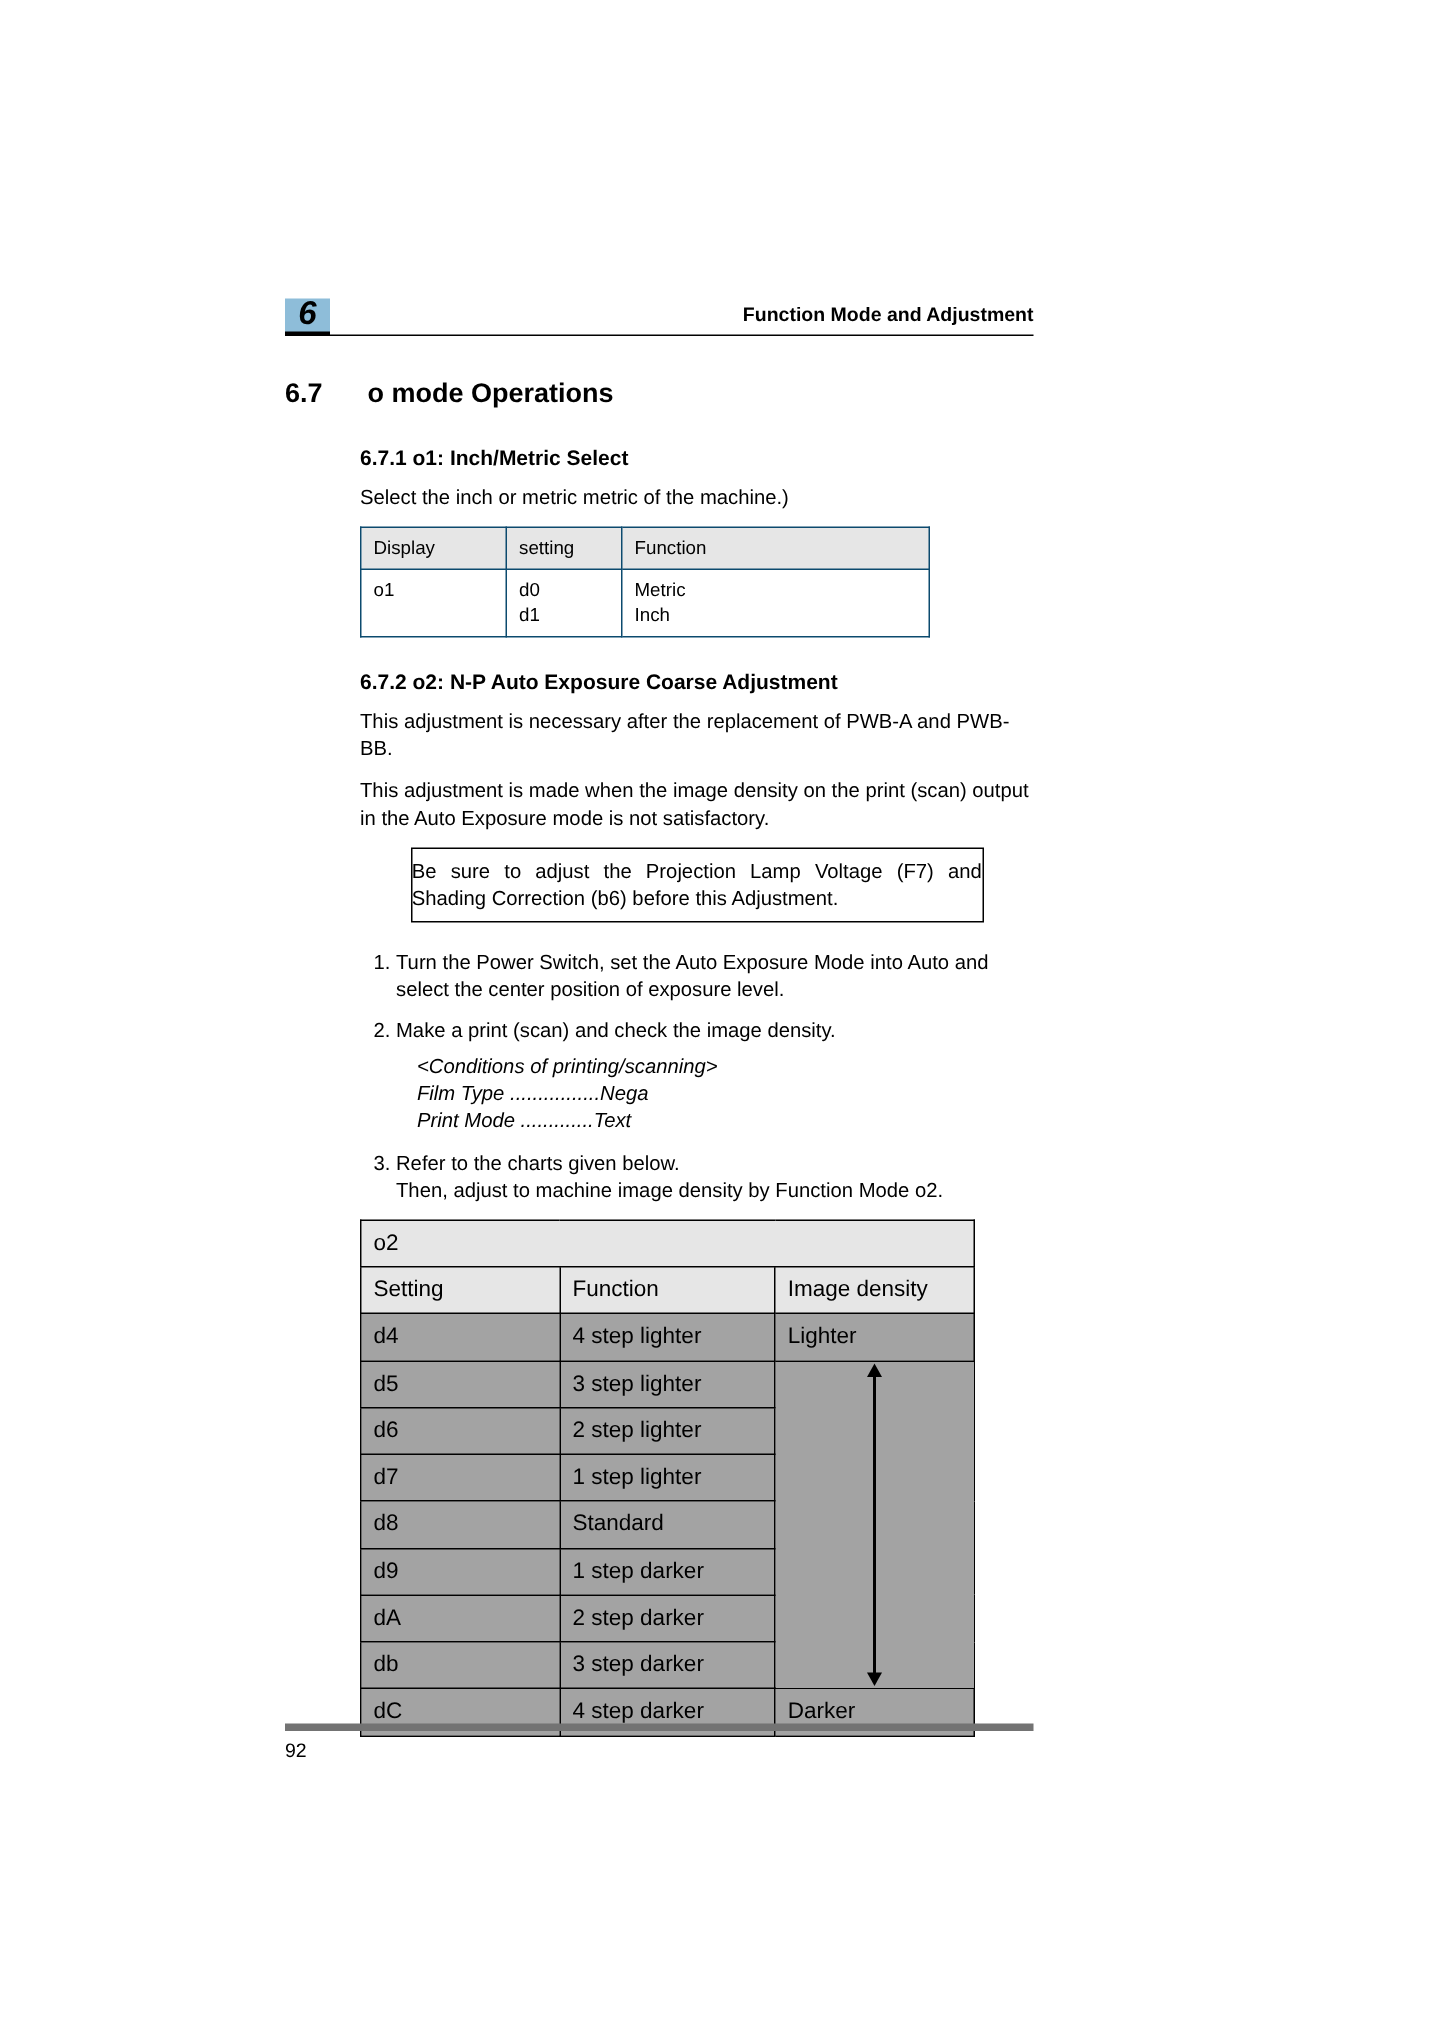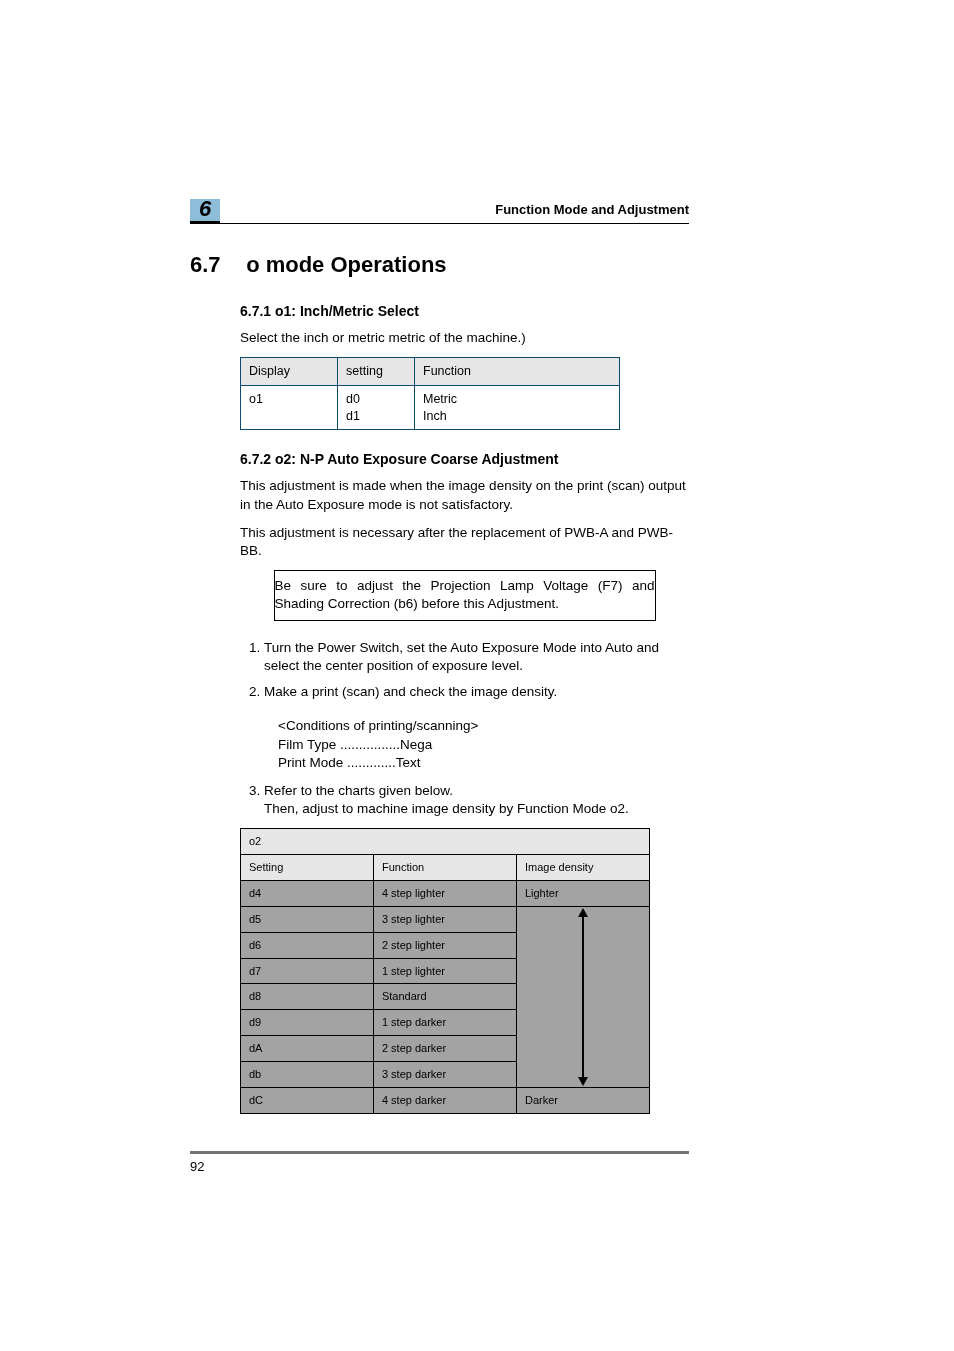--- a/index.html
+++ b/index.html
@@ -46,21 +46,21 @@
   }
   .running-title {
     position: absolute;
     right: 0;
     bottom: 4px;
     font-size: 13px;
     font-weight: bold;
   }
   .section-title {
     font-weight: bold;
-    font-size: 22px;
+    font-size: 18px;
     margin-bottom: 22px;
   }
   .section-num {
     display: inline-block;
     width: 50px;
   }
   .indent {
     margin-left: 50px;
   }
   .subheading {
@@ -105,21 +105,21 @@
   ol.steps li {
     margin-bottom: 8px;
   }
   .step-sub {
     margin-left: 24px;
     font-size: 13.5px;
     margin-bottom: 10px;
   }
   table.o2 {
     border-collapse: collapse;
-    font-size: 11px;
+    font-size: 15px;
     margin-top: 6px;
     width: 410px;
   }
   table.o2 th, table.o2 td {
     border: 1px solid #000;
     padding: 5px 8px;
     text-align: left;
     font-weight: normal;
     background: #a3a3a3;
   }
@@ -168,21 +168,21 @@
     width: 0; height: 0;
     border-left: 5px solid transparent;
     border-right: 5px solid transparent;
     border-top: 9px solid #000;
   }
   .footer {
     position: absolute;
     left: 190px;
     right: 265px;
     bottom: 175px;
-    border-top: 3px solid #737373;
+    border-top: 5px solid #737373;
     padding-top: 4px;
     font-size: 13px;
   }
 </style>
 </head>
 <body>
 
 <div class="page">
 
   <div class="header-line">
@@ -217,30 +217,30 @@
         </td>
         <td>
           <span>Metric</span><br>
           <span>Inch</span>
         </td>
       </tr>
     </tbody>
       </table>
 
     <div class="subheading">6.7.2   o2: N-P Auto Exposure Coarse Adjustment</div>
+    <div class="body-text">This adjustment is necessary after the replacement of PWB-A and PWB-BB.</div>
     <div class="body-text">This adjustment is made when the image density on the print (scan) output in the Auto Exposure mode is not satisfactory.</div>
-    <div class="body-text">This adjustment is necessary after the replacement of PWB-A and PWB-BB.</div>
 
     <div class="note-box">Be sure to adjust the Projection Lamp Voltage (F7) and Shading Correction (b6) before this Adjustment.</div>
 
     <ol class="steps">
       <li>Turn the Power Switch, set the Auto Exposure Mode into Auto and select the center position of exposure level.</li>
       <li>
         <span>Make a print (scan) and check the image density.</span>
-        <div class="step-sub" style="margin-left:14px; margin-top:16px;">
+        <div class="step-sub" style="margin-left:14px; margin-top:6px;font-style:italic;">
           <div>&lt;Conditions of printing/scanning&gt;</div>
           <div>Film Type ................Nega</div>
           <div>Print Mode .............Text</div>
         </div>
       </li>
       <li>
         <span>Refer to the charts given below.</span><br>
         <span>Then, adjust to machine image density by Function Mode o2.</span>
       </li>
     </ol>

